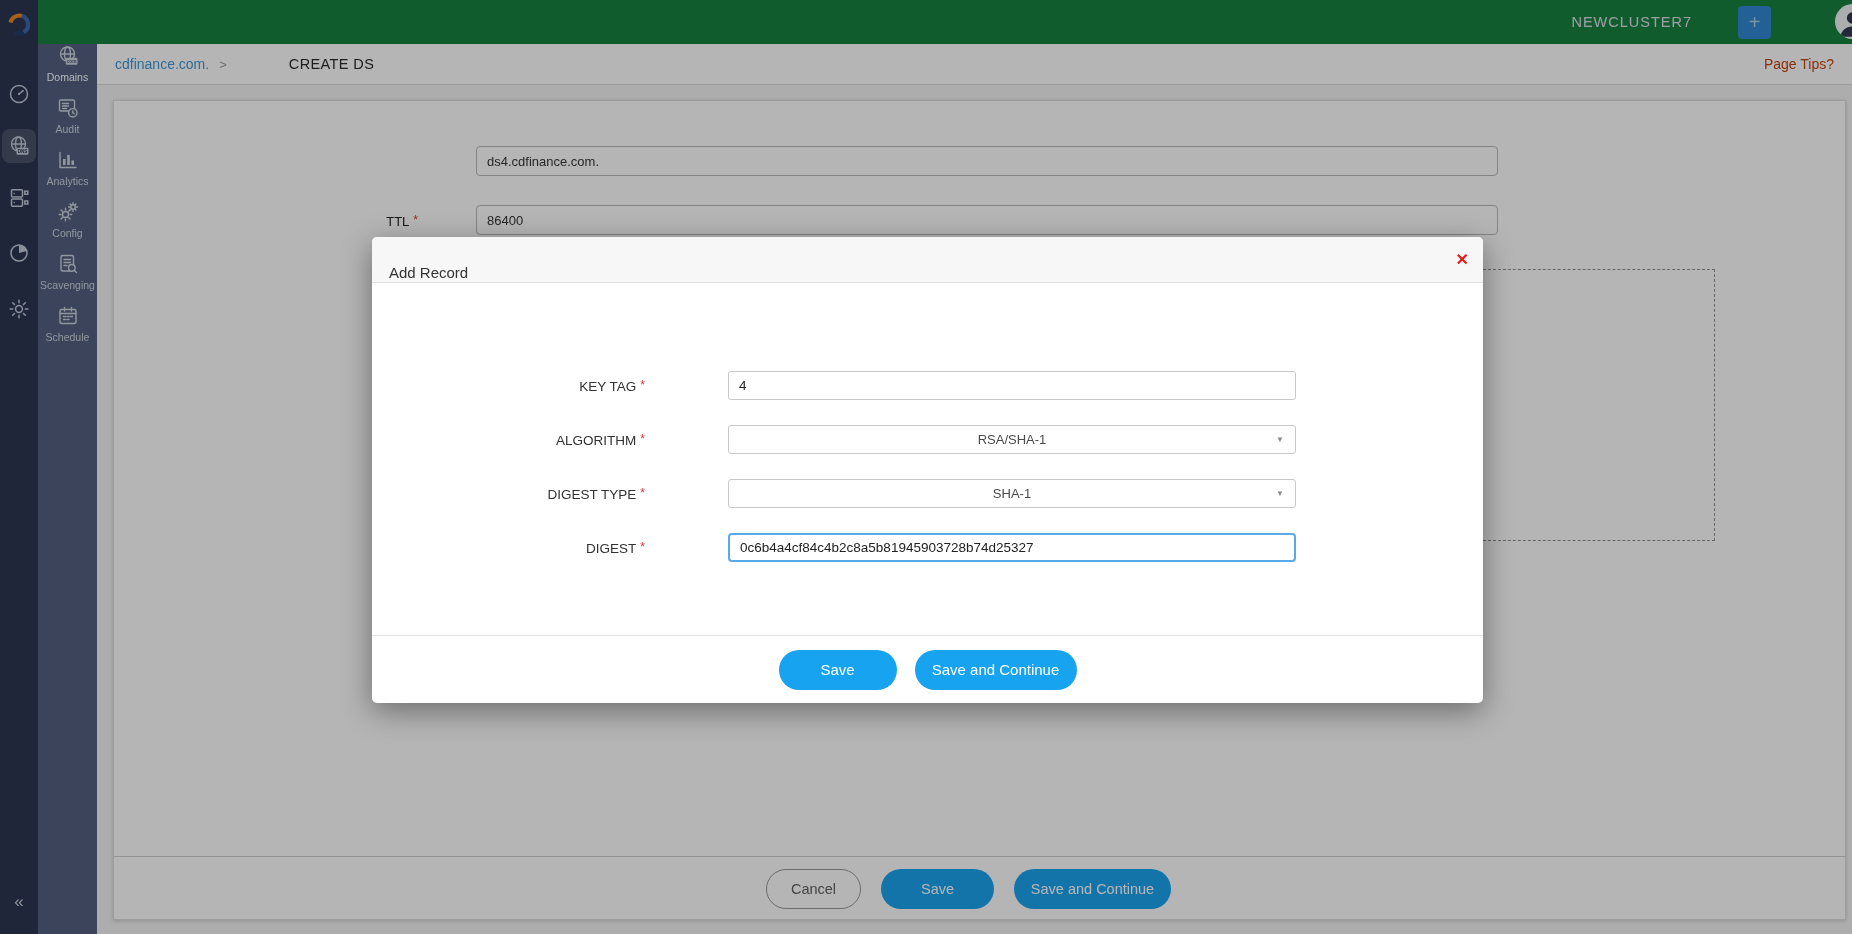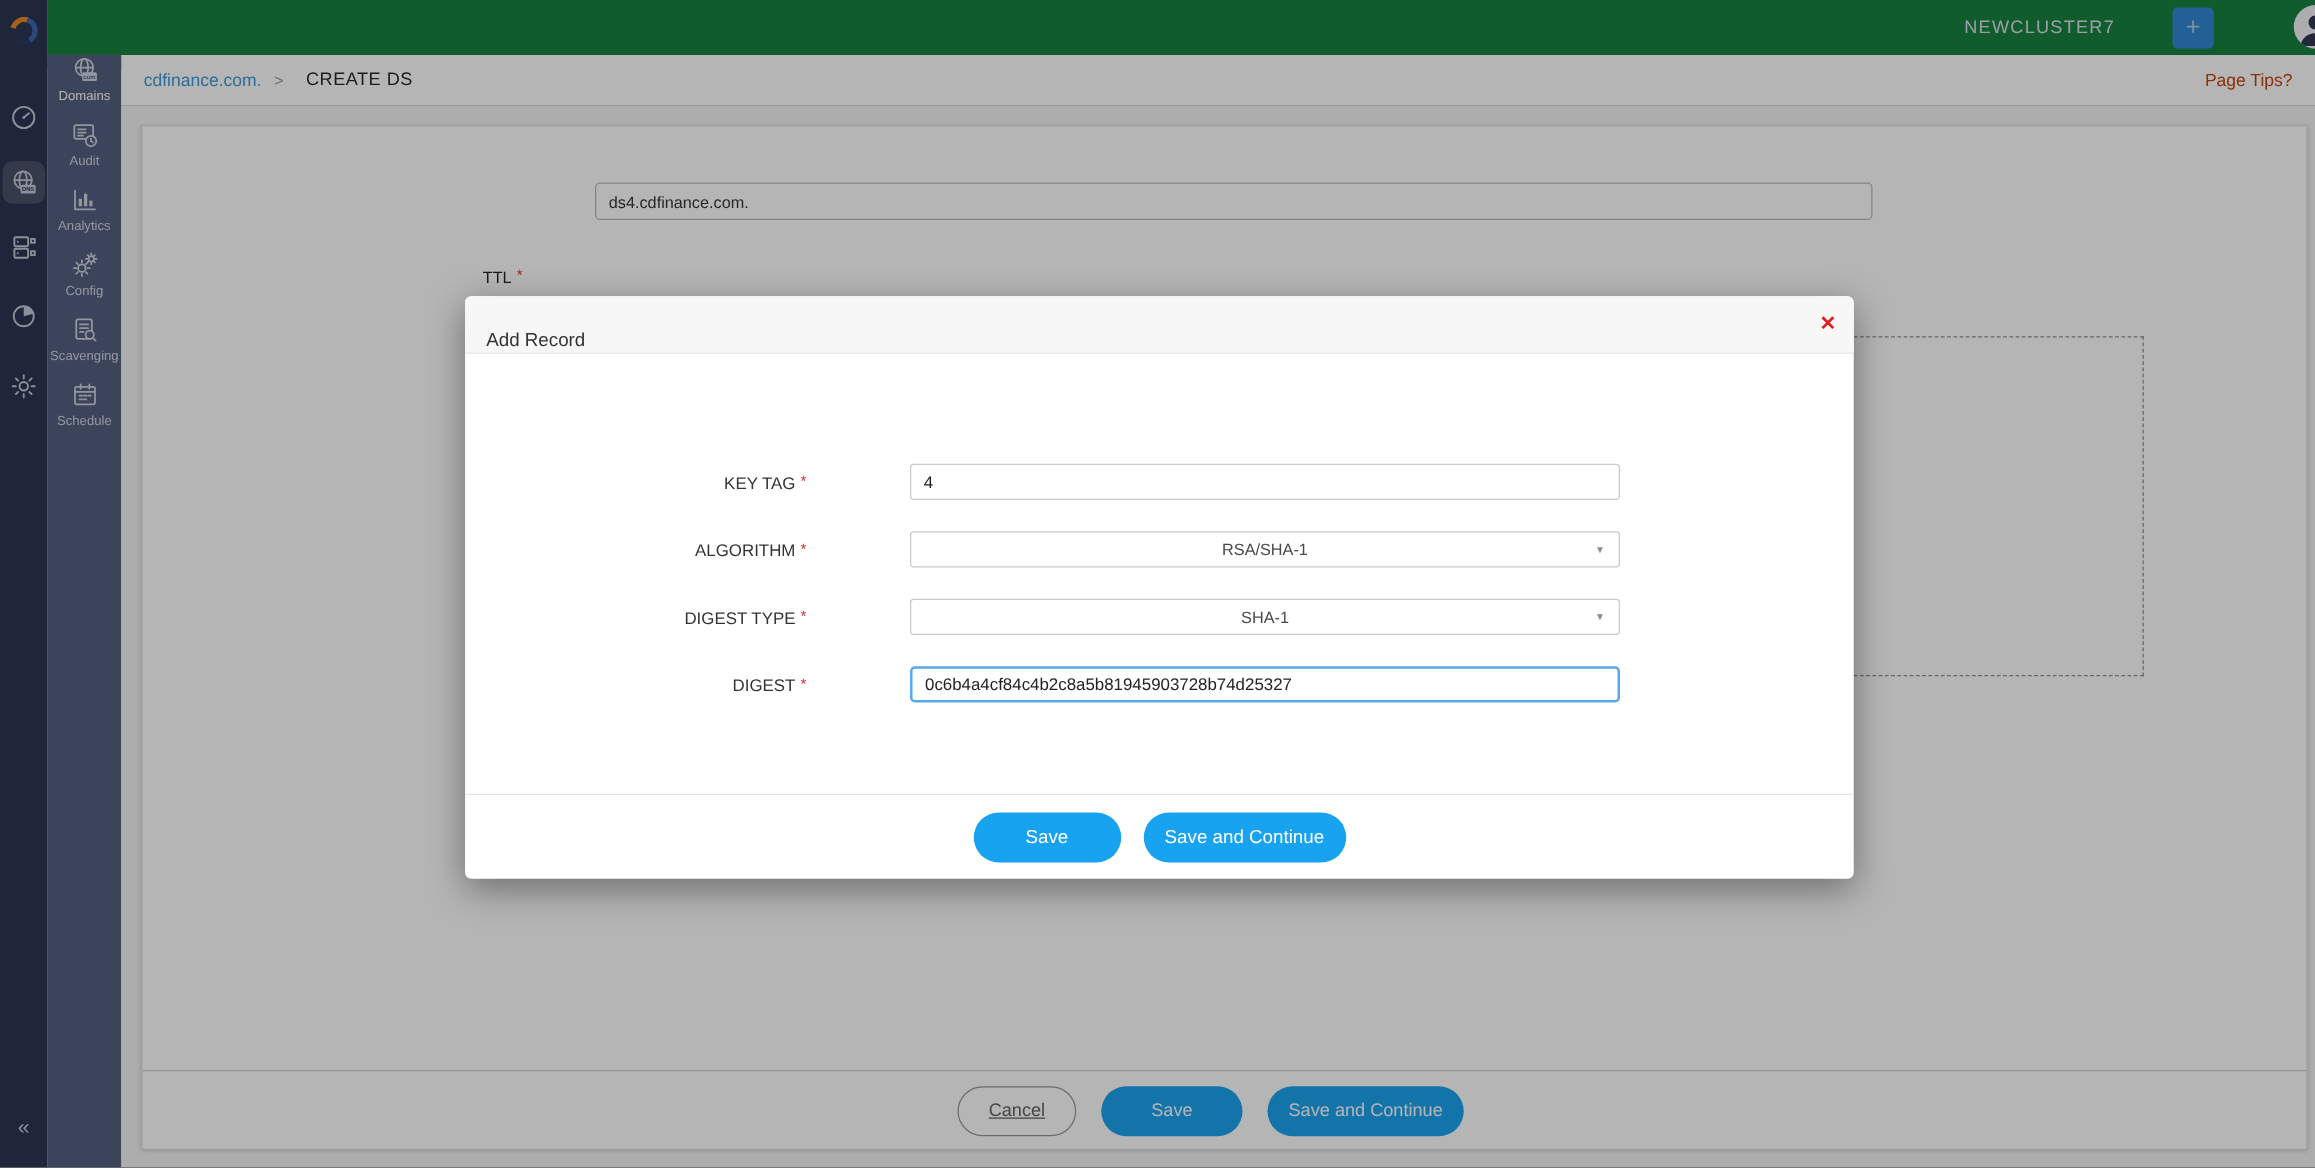--- a/index.html
+++ b/index.html
@@ -33,39 +33,39 @@
         cursor:pointer;color:#cdd4e0;}
   .nav-item svg{flex:none;}
   .nav-label{font-size:10.5px;margin-top:3px;color:#cdd4e0;white-space:nowrap;}
   .nav-item.active .nav-label{color:#ffffff;}
 
   
   .crumbbar{position:absolute;left:97px;top:44px;right:0;height:41px;background:#ffffff;
         border-bottom:1px solid #d8d8d8;display:flex;align-items:center;padding:0 18px;}
   .crumb-link{color:#3c97d6;font-size:14px;text-decoration:none;cursor:pointer;}
   .crumb-sep{color:#9a9a9a;font-size:13px;margin:0 18px 0 10px;}
-  .crumb-current{color:#262626;font-size:14.5px;letter-spacing:.4px;}
+  .crumb-current{color:#262626;font-size:14.5px;letter-spacing:.4px;margin-left:44px;}
   .page-tips{margin-left:auto;color:#c2410c;font-size:14px;cursor:pointer;}
 
   
   .content{position:absolute;left:97px;top:85px;right:0;bottom:0;background:#f4f4f4;}
   .panel{position:absolute;left:16px;top:15px;width:1733px;height:820px;background:#ffffff;
         border:1px solid #dddddd;box-shadow:0 1px 4px rgba(0,0,0,.18);}
   .p-row-label{position:absolute;left:0;width:304px;height:30px;line-height:30px;
         text-align:right;font-size:13px;color:#222222;}
   .p-row-label .req{color:#e03131;margin-left:4px;font-size:12px;vertical-align:2px;}
   .p-input{position:absolute;left:330px;width:1022px;height:30px;border:1px solid #b9b9b9;
         border-radius:4px;background:#fff;font-family:"Liberation Sans",sans-serif;
         font-size:13px;color:#333;padding:0 10px;margin-left:32px;}
   .dashed-box{position:absolute;left:1145px;top:168px;width:456px;height:272px;
         border:1px dashed #8f8f8f;}
   .p-divider{position:absolute;left:0;right:0;top:755px;border-top:1px solid #d0d0d0;}
   .pill{position:absolute;top:768px;height:40px;border-radius:20px;font-size:14.5px;
         font-family:"Liberation Sans",sans-serif;cursor:pointer;}
-  .pill.outline{left:652px;width:95px;background:#fff;border:1px solid #979797;color:#5e5e5e;text-decoration:underline;}
+  .pill.outline{left:652px;width:95px;background:#fff;border:1px solid #979797;color:#5e5e5e;}
   .pill.blue{background:#18a3f0;border:0;color:#fff;}
   .pill.p-save{left:767px;width:113px;}
   .pill.p-savec{left:900px;width:157px;}
 
   
   .overlay{position:absolute;inset:0;background:rgba(10,10,10,.30);z-index:50;}
 
   
   .modal{position:absolute;left:372px;top:237px;width:1111px;height:466px;background:#ffffff;
         border-radius:5px;box-shadow:0 8px 30px rgba(0,0,0,.40);z-index:100;}
@@ -239,20 +239,21 @@
   </div>
 
   <div class="content">
     <div class="panel">
 
       <input class="p-input" style="top: 45px;" readonly="" value="ds4.cdfinance.com.">
 
       <div class="p-row-label" style="top:104px">
         <span>TTL</span><span class="req">*</span>
       </div>
+      <input class="p-input" style="top: 104px;" readonly="" value="86400">
 
       <div class="dashed-box"></div>
 
       <div class="p-divider"></div>
       <button class="pill outline">Cancel</button>
       <button class="pill blue p-save">Save</button>
       <button class="pill blue p-savec">Save and Continue</button>
     </div>
   </div>
 

